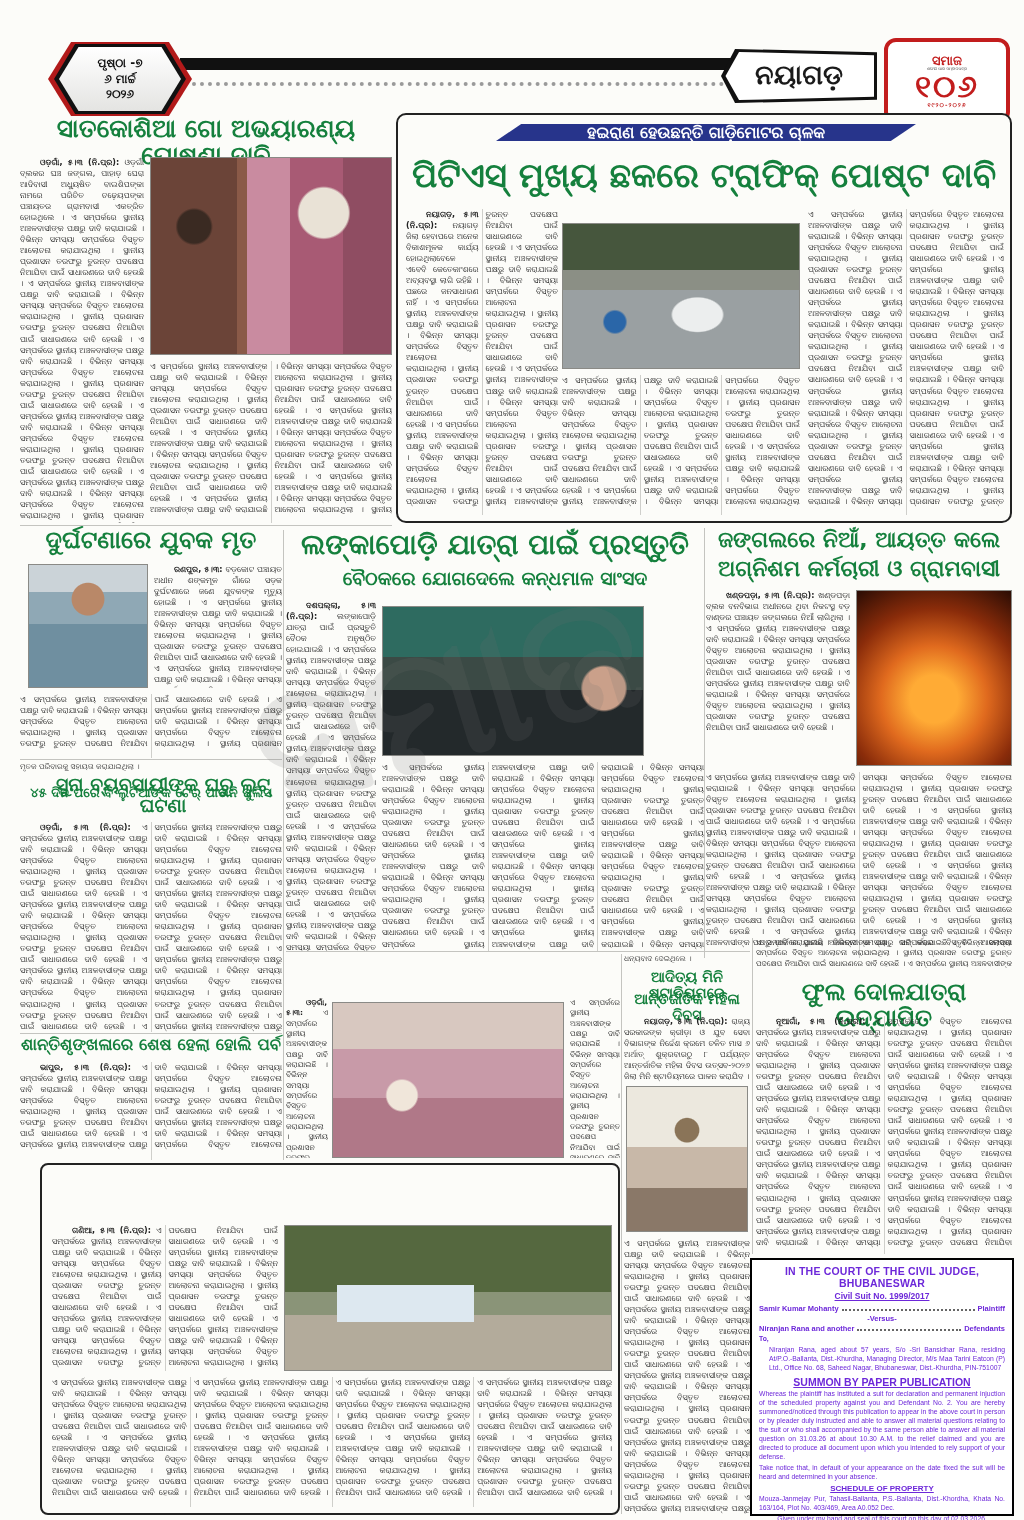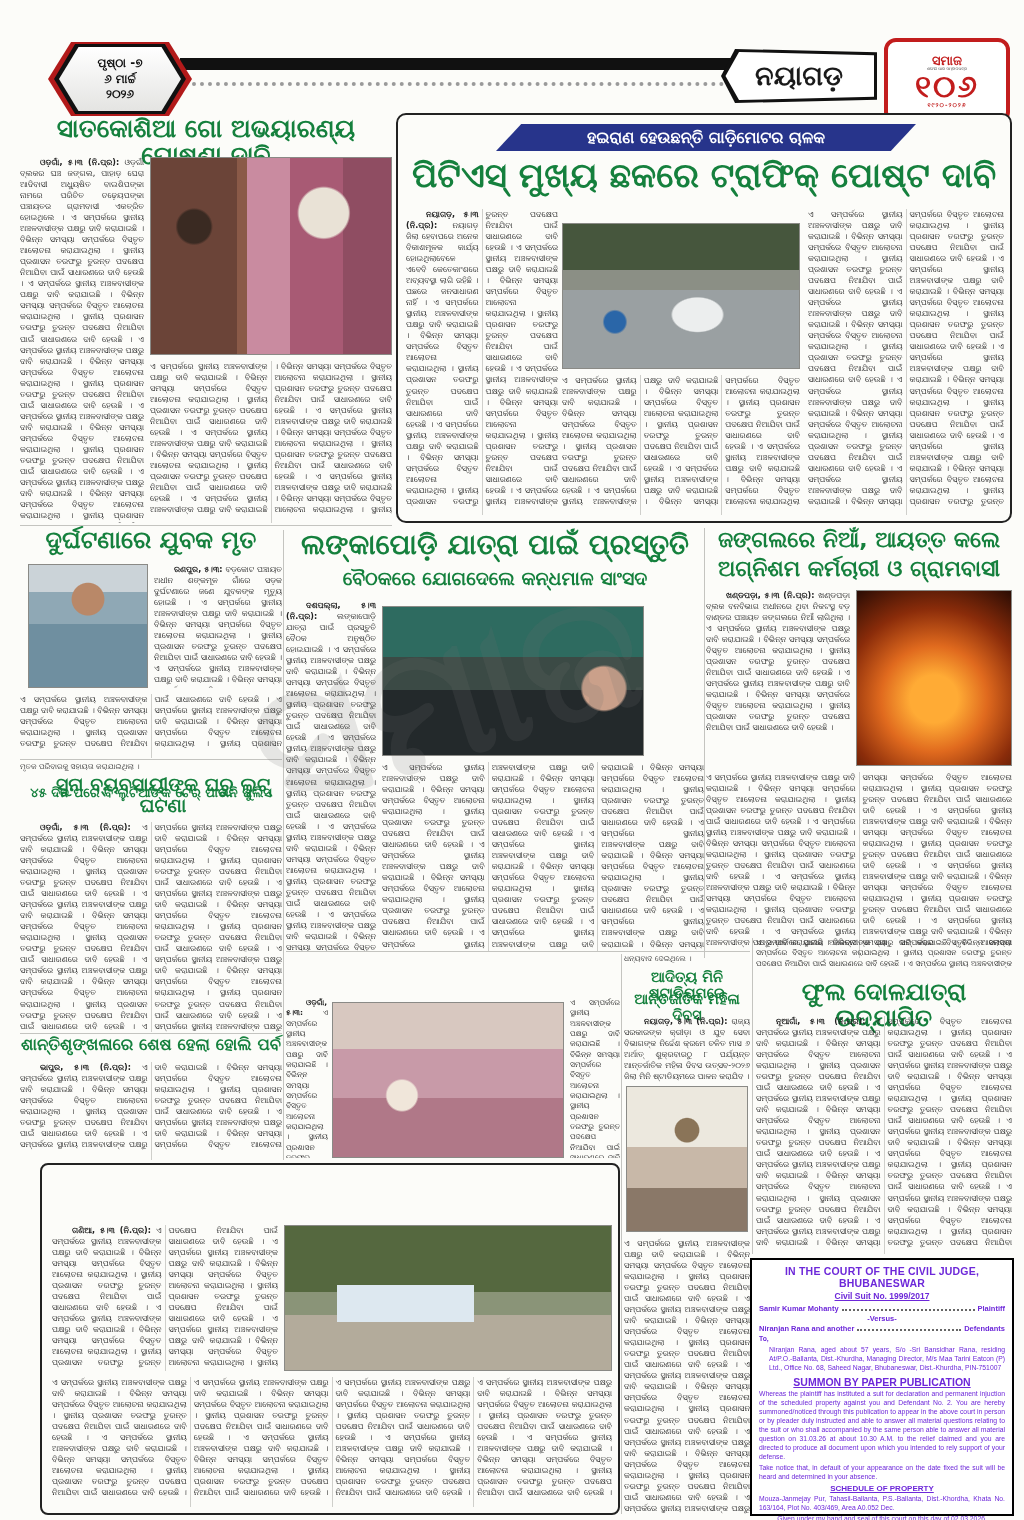--- a/index.html
+++ b/index.html
@@ -61,21 +61,21 @@
 
   <div class="abs hex badge-red" style="left:48px;top:42px;width:144px;height:74px;"></div>
   <div class="abs hex badge-black" style="left:54px;top:44px;width:132px;height:70px;"></div>
   <div class="abs hex badge-in" style="left:59px;top:47px;width:122px;height:64px;">
     <div>ପୃଷ୍ଠା -୭ </div>
     <div>୬ ମାର୍ଚ୍ଚ </div>
     <div>୨୦୨୬ </div>
   </div>
 
   <div class="abs ed-banner-out" style="left:721px;top:49px;width:156px;height:54px;"></div>
-  <div class="abs ed-banner-in" style="left:724px;top:52px;width:150px;height:48px;">
+  <div class="abs ed-banner-in" style="left:724px;top:52px;width:150px;height:48px;font-family:Liberation Mono, monospace;">
     <span>ନୟାଗଡ଼ </span>
   </div>
 
   <div class="abs logo-box" style="left:884px;top:38px;width:118px;height:78px;">
     <div class="logo-name">ସମାଜ </div>
     <div class="logo-tag">ଶତାବ୍ଦୀ ପାର ସମ୍ବାଦପତ୍ର </div>
     <div class="logo-num">୧୦୬ </div>
     <div class="logo-years">୧୯୨୦-୨୦୨୬ </div>
   </div>
 
@@ -90,21 +90,21 @@
       <span class="dl">ଓଡ଼ଗାଁ, ୫।୩ (ନି.ପ୍ର): </span>
       <span>ଓଡ଼ଗାଁ ବ୍ଲକର ଘଞ୍ଚ ଜଙ୍ଗଲ, ପାହାଡ଼ ଘେରା ଆଦିବାସୀ ଅଧ୍ୟୁଷିତ ବାଇଶିପଙ୍କା ନାମରେ ପରିଚିତ ଚଢ଼େୟପଙ୍କା ପଞ୍ଚାୟତର ଗ୍ରାମବାସୀ ଏକତ୍ରିତ ହୋଇଥିଲେ । </span>
       <span>ଏ ସମ୍ପର୍କରେ ସ୍ଥାନୀୟ ଅଞ୍ଚଳବାସୀଙ୍କ ପକ୍ଷରୁ ଦାବି କରାଯାଇଛି । ବିଭିନ୍ନ ସମସ୍ୟା ସମ୍ପର୍କରେ ବିସ୍ତୃତ ଆଲୋଚନା କରାଯାଇଥିଲା । ସ୍ଥାନୀୟ ପ୍ରଶାସନ ତରଫରୁ ତୁରନ୍ତ ପଦକ୍ଷେପ ନିଆଯିବା ପାଇଁ ସାଧାରଣରେ ଦାବି ହେଉଛି । ଏ ସମ୍ପର୍କରେ ସ୍ଥାନୀୟ ଅଞ୍ଚଳବାସୀଙ୍କ ପକ୍ଷରୁ ଦାବି କରାଯାଇଛି । ବିଭିନ୍ନ ସମସ୍ୟା ସମ୍ପର୍କରେ ବିସ୍ତୃତ ଆଲୋଚନା କରାଯାଇଥିଲା । ସ୍ଥାନୀୟ ପ୍ରଶାସନ ତରଫରୁ ତୁରନ୍ତ ପଦକ୍ଷେପ ନିଆଯିବା ପାଇଁ ସାଧାରଣରେ ଦାବି ହେଉଛି । ଏ ସମ୍ପର୍କରେ ସ୍ଥାନୀୟ ଅଞ୍ଚଳବାସୀଙ୍କ ପକ୍ଷରୁ ଦାବି କରାଯାଇଛି । ବିଭିନ୍ନ ସମସ୍ୟା ସମ୍ପର୍କରେ ବିସ୍ତୃତ ଆଲୋଚନା କରାଯାଇଥିଲା । ସ୍ଥାନୀୟ ପ୍ରଶାସନ ତରଫରୁ ତୁରନ୍ତ ପଦକ୍ଷେପ ନିଆଯିବା ପାଇଁ ସାଧାରଣରେ ଦାବି ହେଉଛି । ଏ ସମ୍ପର୍କରେ ସ୍ଥାନୀୟ ଅଞ୍ଚଳବାସୀଙ୍କ ପକ୍ଷରୁ ଦାବି କରାଯାଇଛି । ବିଭିନ୍ନ ସମସ୍ୟା ସମ୍ପର୍କରେ ବିସ୍ତୃତ ଆଲୋଚନା କରାଯାଇଥିଲା । ସ୍ଥାନୀୟ ପ୍ରଶାସନ ତରଫରୁ ତୁରନ୍ତ ପଦକ୍ଷେପ ନିଆଯିବା ପାଇଁ ସାଧାରଣରେ ଦାବି ହେଉଛି । ଏ ସମ୍ପର୍କରେ ସ୍ଥାନୀୟ ଅଞ୍ଚଳବାସୀଙ୍କ ପକ୍ଷରୁ ଦାବି କରାଯାଇଛି । ବିଭିନ୍ନ ସମସ୍ୟା ସମ୍ପର୍କରେ ବିସ୍ତୃତ ଆଲୋଚନା କରାଯାଇଥିଲା । ସ୍ଥାନୀୟ ପ୍ରଶାସନ ତରଫରୁ ତୁରନ୍ତ ପଦକ୍ଷେପ ନିଆଯିବା ପାଇଁ ସାଧାରଣରେ ଦାବି ହେଉଛି । </span>
     </div>
     <div class="abs body c2" style="left:130px;top:246px;width:242px;height:162px;">
       <span>ଏ ସମ୍ପର୍କରେ ସ୍ଥାନୀୟ ଅଞ୍ଚଳବାସୀଙ୍କ ପକ୍ଷରୁ ଦାବି କରାଯାଇଛି । ବିଭିନ୍ନ ସମସ୍ୟା ସମ୍ପର୍କରେ ବିସ୍ତୃତ ଆଲୋଚନା କରାଯାଇଥିଲା । ସ୍ଥାନୀୟ ପ୍ରଶାସନ ତରଫରୁ ତୁରନ୍ତ ପଦକ୍ଷେପ ନିଆଯିବା ପାଇଁ ସାଧାରଣରେ ଦାବି ହେଉଛି । ଏ ସମ୍ପର୍କରେ ସ୍ଥାନୀୟ ଅଞ୍ଚଳବାସୀଙ୍କ ପକ୍ଷରୁ ଦାବି କରାଯାଇଛି । ବିଭିନ୍ନ ସମସ୍ୟା ସମ୍ପର୍କରେ ବିସ୍ତୃତ ଆଲୋଚନା କରାଯାଇଥିଲା । ସ୍ଥାନୀୟ ପ୍ରଶାସନ ତରଫରୁ ତୁରନ୍ତ ପଦକ୍ଷେପ ନିଆଯିବା ପାଇଁ ସାଧାରଣରେ ଦାବି ହେଉଛି । ଏ ସମ୍ପର୍କରେ ସ୍ଥାନୀୟ ଅଞ୍ଚଳବାସୀଙ୍କ ପକ୍ଷରୁ ଦାବି କରାଯାଇଛି । ବିଭିନ୍ନ ସମସ୍ୟା ସମ୍ପର୍କରେ ବିସ୍ତୃତ ଆଲୋଚନା କରାଯାଇଥିଲା । ସ୍ଥାନୀୟ ପ୍ରଶାସନ ତରଫରୁ ତୁରନ୍ତ ପଦକ୍ଷେପ ନିଆଯିବା ପାଇଁ ସାଧାରଣରେ ଦାବି ହେଉଛି । ଏ ସମ୍ପର୍କରେ ସ୍ଥାନୀୟ ଅଞ୍ଚଳବାସୀଙ୍କ ପକ୍ଷରୁ ଦାବି କରାଯାଇଛି । ବିଭିନ୍ନ ସମସ୍ୟା ସମ୍ପର୍କରେ ବିସ୍ତୃତ ଆଲୋଚନା କରାଯାଇଥିଲା । ସ୍ଥାନୀୟ ପ୍ରଶାସନ ତରଫରୁ ତୁରନ୍ତ ପଦକ୍ଷେପ ନିଆଯିବା ପାଇଁ ସାଧାରଣରେ ଦାବି ହେଉଛି । ଏ ସମ୍ପର୍କରେ ସ୍ଥାନୀୟ ଅଞ୍ଚଳବାସୀଙ୍କ ପକ୍ଷରୁ ଦାବି କରାଯାଇଛି । ବିଭିନ୍ନ ସମସ୍ୟା ସମ୍ପର୍କରେ ବିସ୍ତୃତ ଆଲୋଚନା କରାଯାଇଥିଲା । ସ୍ଥାନୀୟ ପ୍ରଶାସନ ତରଫରୁ ତୁରନ୍ତ ପଦକ୍ଷେପ ନିଆଯିବା ପାଇଁ ସାଧାରଣରେ ଦାବି ହେଉଛି । ଏ ସମ୍ପର୍କରେ ସ୍ଥାନୀୟ ଅଞ୍ଚଳବାସୀଙ୍କ ପକ୍ଷରୁ ଦାବି କରାଯାଇଛି । ବିଭିନ୍ନ ସମସ୍ୟା ସମ୍ପର୍କରେ ବିସ୍ତୃତ ଆଲୋଚନା କରାଯାଇଥିଲା । ସ୍ଥାନୀୟ ପ୍ରଶାସନ ତରଫରୁ ତୁରନ୍ତ ପଦକ୍ଷେପ ନିଆଯିବା ପାଇଁ ସାଧାରଣରେ ଦାବି ହେଉଛି । ଏ ସମ୍ପର୍କରେ ସ୍ଥାନୀୟ ଅଞ୍ଚଳବାସୀଙ୍କ ପକ୍ଷରୁ ଦାବି କରାଯାଇଛି । ବିଭିନ୍ନ ସମସ୍ୟା ସମ୍ପର୍କରେ ବିସ୍ତୃତ ଆଲୋଚନା କରାଯାଇଥିଲା । ସ୍ଥାନୀୟ ପ୍ରଶାସନ ତରଫରୁ ତୁରନ୍ତ ପଦକ୍ଷେପ ନିଆଯିବା ପାଇଁ ସାଧାରଣରେ ଦାବି ହେଉଛି । ଏ ସମ୍ପର୍କରେ ସ୍ଥାନୀୟ ଅଞ୍ଚଳବାସୀଙ୍କ ପକ୍ଷରୁ ଦାବି କରାଯାଇଛି । ବିଭିନ୍ନ ସମସ୍ୟା ସମ୍ପର୍କରେ ବିସ୍ତୃତ ଆଲୋଚନା କରାଯାଇଥିଲା । ସ୍ଥାନୀୟ ପ୍ରଶାସନ ତରଫରୁ ତୁରନ୍ତ ପଦକ୍ଷେପ ନିଆଯିବା ପାଇଁ ସାଧାରଣରେ ଦାବି ହେଉଛି । </span>
     </div>
   </div>
 
   <div class="abs artbox" style="left:396px;top:113px;width:616px;height:410px;">
-    <div class="abs kicker-bar" style="left:98px;top:9px;width:420px;height:27px;font-size:16px;">ହଇରାଣ ହେଉଛନ୍ତି ଗାଡ଼ିମୋଟର ଚାଳକ </div>
+    <div class="abs kicker-bar" style="left:98px;top:9px;width:420px;height:17px;font-size:16px;">ହଇରାଣ ହେଉଛନ୍ତି ଗାଡ଼ିମୋଟର ଚାଳକ </div>
     <div class="abs hl" style="left:8px;top:42px;width:596px;height:48px;font-size:34px;">ପିଟିଏସ୍ ମୁଖ୍ୟ ଛକରେ ଟ୍ରାଫିକ୍ ପୋଷ୍ଟ ଦାବି </div>
     <div class="abs photo" style="left:164px;top:108px;width:238px;height:146px;z-index:2;
          background:
            radial-gradient(ellipse at 57% 63%, #eceeee 0 13%, transparent 14%),
            radial-gradient(circle at 22% 68%, #2a66a8 0 5%, transparent 6%),
            linear-gradient(180deg,#46563d 0 32%,#8b8f85 32% 46%,#9aa0a2 46% 100%);"></div>
     <div class="abs body c2" style="left:8px;top:94px;width:152px;height:306px;">
       <span class="dl">ନୟାଗଡ଼, ୫।୩ (ନି.ପ୍ର): </span>
       <span>ନୟାଗଡ଼ ଜିଲା ହେବାପରେ ଅନେକ ବିକାଶମୂଳକ କାର୍ଯ୍ୟ ହୋଇଥିଲାବେଳେ ଏବେବି କେତେକାଂଶରେ ଅବ୍ୟବସ୍ଥା ଲାଗି ରହିଛି । ପଛରେ ଜନସାଧାରଣ ନାହିଁ । </span>
       <span>ଏ ସମ୍ପର୍କରେ ସ୍ଥାନୀୟ ଅଞ୍ଚଳବାସୀଙ୍କ ପକ୍ଷରୁ ଦାବି କରାଯାଇଛି । ବିଭିନ୍ନ ସମସ୍ୟା ସମ୍ପର୍କରେ ବିସ୍ତୃତ ଆଲୋଚନା କରାଯାଇଥିଲା । ସ୍ଥାନୀୟ ପ୍ରଶାସନ ତରଫରୁ ତୁରନ୍ତ ପଦକ୍ଷେପ ନିଆଯିବା ପାଇଁ ସାଧାରଣରେ ଦାବି ହେଉଛି । ଏ ସମ୍ପର୍କରେ ସ୍ଥାନୀୟ ଅଞ୍ଚଳବାସୀଙ୍କ ପକ୍ଷରୁ ଦାବି କରାଯାଇଛି । ବିଭିନ୍ନ ସମସ୍ୟା ସମ୍ପର୍କରେ ବିସ୍ତୃତ ଆଲୋଚନା କରାଯାଇଥିଲା । ସ୍ଥାନୀୟ ପ୍ରଶାସନ ତରଫରୁ ତୁରନ୍ତ ପଦକ୍ଷେପ ନିଆଯିବା ପାଇଁ ସାଧାରଣରେ ଦାବି ହେଉଛି । ଏ ସମ୍ପର୍କରେ ସ୍ଥାନୀୟ ଅଞ୍ଚଳବାସୀଙ୍କ ପକ୍ଷରୁ ଦାବି କରାଯାଇଛି । ବିଭିନ୍ନ ସମସ୍ୟା ସମ୍ପର୍କରେ ବିସ୍ତୃତ ଆଲୋଚନା କରାଯାଇଥିଲା । ସ୍ଥାନୀୟ ପ୍ରଶାସନ ତରଫରୁ ତୁରନ୍ତ ପଦକ୍ଷେପ ନିଆଯିବା ପାଇଁ ସାଧାରଣରେ ଦାବି ହେଉଛି । ଏ ସମ୍ପର୍କରେ ସ୍ଥାନୀୟ ଅଞ୍ଚଳବାସୀଙ୍କ ପକ୍ଷରୁ ଦାବି କରାଯାଇଛି । ବିଭିନ୍ନ ସମସ୍ୟା ସମ୍ପର୍କରେ ବିସ୍ତୃତ ଆଲୋଚନା କରାଯାଇଥିଲା । ସ୍ଥାନୀୟ ପ୍ରଶାସନ ତରଫରୁ ତୁରନ୍ତ ପଦକ୍ଷେପ ନିଆଯିବା ପାଇଁ ସାଧାରଣରେ ଦାବି ହେଉଛି । ଏ ସମ୍ପର୍କରେ ସ୍ଥାନୀୟ ଅଞ୍ଚଳବାସୀଙ୍କ ପକ୍ଷରୁ ଦାବି କରାଯାଇଛି । ବିଭିନ୍ନ ସମସ୍ୟା ସମ୍ପର୍କରେ ବିସ୍ତୃତ ଆଲୋଚନା କରାଯାଇଥିଲା । ସ୍ଥାନୀୟ ପ୍ରଶାସନ ତରଫରୁ ତୁରନ୍ତ ପଦକ୍ଷେପ ନିଆଯିବା ପାଇଁ ସାଧାରଣରେ ଦାବି ହେଉଛି । ଏ ସମ୍ପର୍କରେ ସ୍ଥାନୀୟ ଅଞ୍ଚଳବାସୀଙ୍କ ପକ୍ଷରୁ ଦାବି କରାଯାଇଛି । ବିଭିନ୍ନ ସମସ୍ୟା ସମ୍ପର୍କରେ ବିସ୍ତୃତ ଆଲୋଚନା କରାଯାଇଥିଲା । ସ୍ଥାନୀୟ ପ୍ରଶାସନ ତରଫରୁ ତୁରନ୍ତ ପଦକ୍ଷେପ ନିଆଯିବା ପାଇଁ ସାଧାରଣରେ ଦାବି ହେଉଛି । </span>

